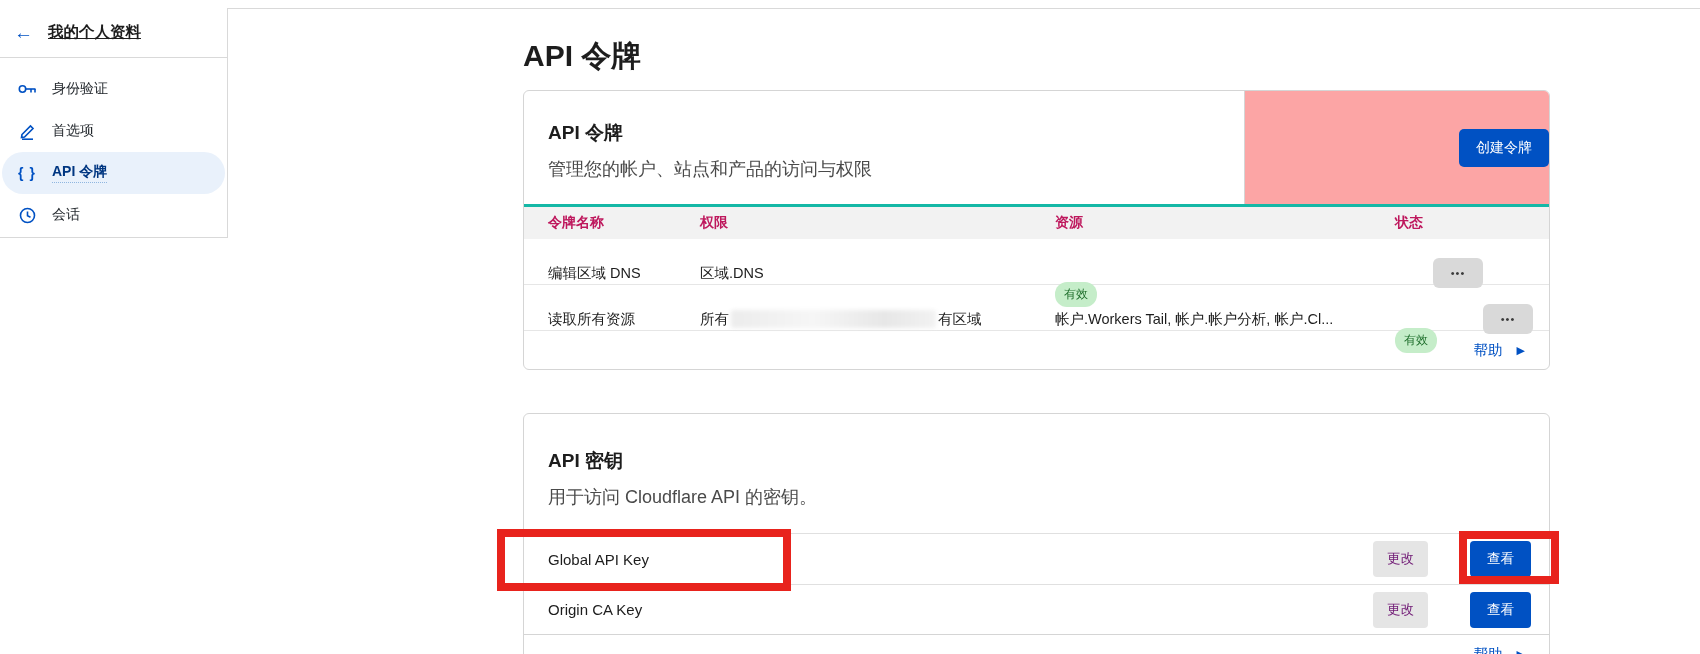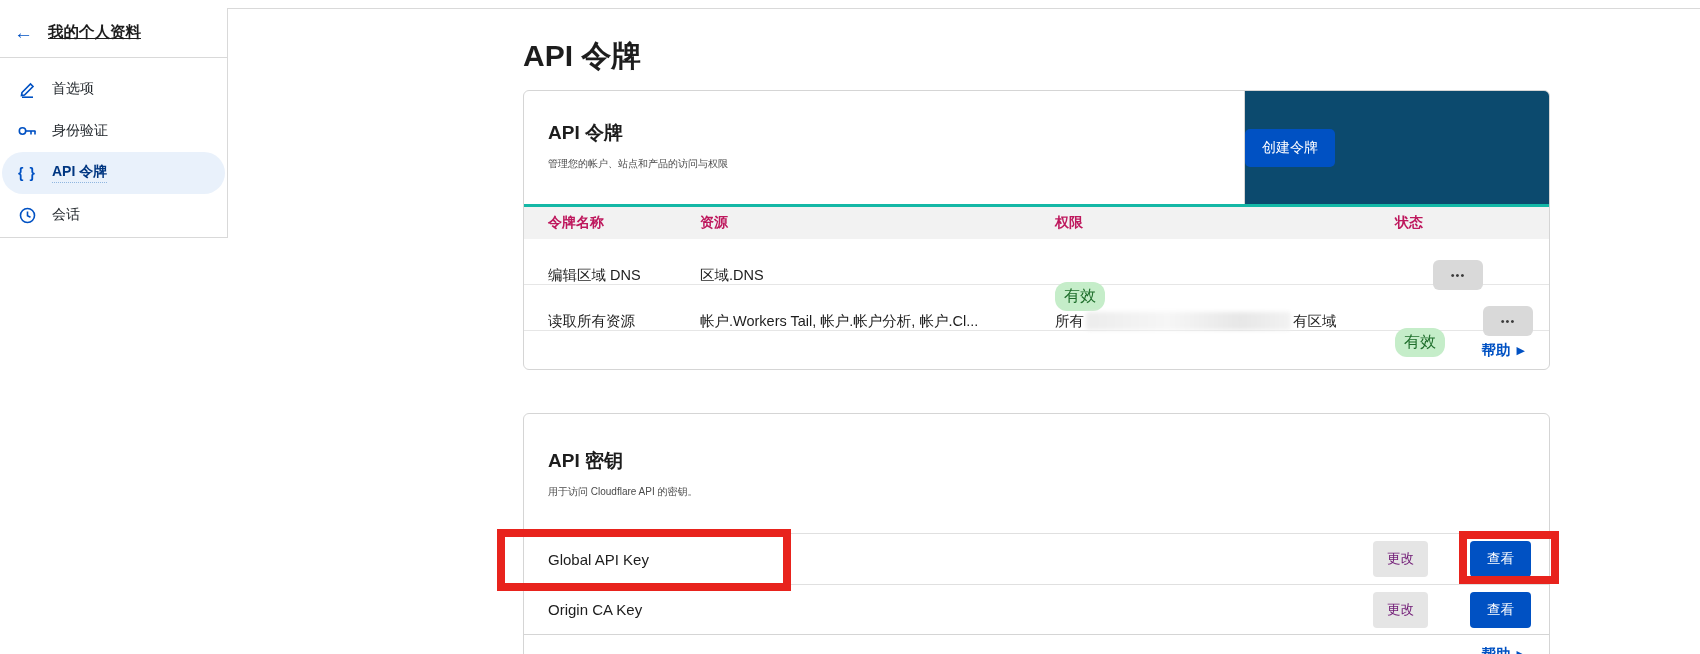--- a/index.html
+++ b/index.html
@@ -54,24 +54,24 @@
   }
   .card {
     position: absolute; left: 523px; width: 1027px;
     border: 1px solid #d5d5d5; border-radius: 6px; background: #fff;
   }
   .token-card { top: 90px; height: 280px; overflow: hidden; }
   .keys-card  { top: 413px; height: 300px; overflow: hidden; }
   .card-header { display: flex; height: 113px; }
   .card-header-left { flex: 1; padding: 29px 24px 0 24px; }
   .card-title { font-size: 19px; font-weight: bold; color: #1d1d1d; }
-  .card-desc  { font-size: 10px; color: #4a4a4a; margin-top: 11px; }
+  .card-desc  { font-size: 18px; color: #4a4a4a; margin-top: 11px; }
   .card-header-right {
-    width: 305px; background: #0c4a6e; border-left: 1px solid #d5d5d5;
-    display: flex; align-items: center; justify-content: flex-start;
+    width: 305px; background: #fca5a5; border-left: 1px solid #d5d5d5;
+    display: flex; align-items: center; justify-content: flex-end;
   }
   .btn-primary {
     background: #0051c3; color: #ffffff; border: none; border-radius: 5px;
     font-size: 14px; padding: 10px 17px; cursor: pointer;
     font-family: inherit;
   }
   
   .tk-grid {
     display: grid;
     grid-template-columns: 152px 355px 340px 88px 1fr;
@@ -82,41 +82,41 @@
     height: 35px; background: #f2f2f2; border-top: 3px solid #14b8a6;
     font-size: 14px; font-weight: bold; color: #be185d;
   }
   .trow {
     height: 46px; border-bottom: 1px solid #e6e6e6;
     font-size: 14.5px; color: #1d1d1d;
   }
   .cell-actions { justify-self: end; }
   .status-badge {
     display: inline-block; background: #c5edc9; color: #1f6f2c;
-    font-size: 16px; padding: 4px 9px; border-radius: 12px; margin-top: 43px;
+    font-size: 12px; padding: 4px 9px; border-radius: 12px; margin-top: 43px;
   }
   .dots-btn {
     width: 50px; height: 30px; background: #d9d9d9; border: none;
     border-radius: 6px; cursor: pointer; color: #3c3c3c;
     font-size: 11px; letter-spacing: 1px; line-height: 30px; text-align: center;
     font-family: inherit;
   }
   .redacted {
     display: inline-block; width: 205px; height: 18px;
     background: linear-gradient(90deg,#ececec 0%,#f6f6f6 40%,#e7e7e7 75%,#f2f2f2 100%);
     filter: blur(2px); border-radius: 2px;
     vertical-align: -4px; margin: 0 2px;
   }
   .card-footer {
     height: 39px; display: flex; align-items: center; justify-content: flex-end;
     padding-right: 24px;
   }
   .help-link {
-    color: #0051c3; font-size: 14.5px; font-weight: bold;
-    text-decoration: none; display: flex; align-items: center; gap: 6px;
+    color: #0051c3; font-size: 14.5px; font-weight: normal;
+    text-decoration: none; display: flex; align-items: center; gap: 14px;
     cursor: pointer;
   }
   .help-arrow { font-size: 11px; }
   
   .keys-head { padding: 34px 24px 0 24px; height: 119px; }
   .key-row {
     height: 51px; display: flex; align-items: center;
     border-top: 1px solid #e0e0e0;
     padding: 0 18px 0 24px;
     font-size: 15px; color: #1d1d1d; gap: 32px;
@@ -146,40 +146,40 @@
 <body>
 
 <div class="topline"></div>
 
 <aside class="sidebar">
   <div class="sidebar-header">
     <span class="back-icon">←</span>
     <span class="sidebar-title">我的个人资料</span>
   </div>
   <nav class="sidebar-nav">
-    <div class="nav-item">
-      <span class="nav-icon">
-        <svg width="17" height="17" viewBox="0 0 17 17" fill="none" stroke="#0051c3" stroke-width="1.6">
-          <path d="M3 11.5 L11.5 3 L14 5.5 L5.5 14 L2.5 14.5 Z"></path>
-          <line x1="3" y1="16.2" x2="14" y2="16.2"></line>
-        </svg>
-      </span>
-      <span class="nav-label">首选项</span>
-    </div>
     <div class="nav-item">
       <span class="nav-icon">
         <svg width="19" height="12" viewBox="0 0 19 12" fill="none" stroke="#0051c3" stroke-width="1.6">
           <circle cx="4.5" cy="6" r="3.2"></circle>
           <line x1="7.7" y1="6" x2="17.5" y2="6"></line>
           <line x1="13" y1="6" x2="13" y2="9.5"></line>
           <line x1="17" y1="6" x2="17" y2="9.5"></line>
         </svg>
       </span>
       <span class="nav-label">身份验证</span>
     </div>
+    <div class="nav-item">
+      <span class="nav-icon">
+        <svg width="17" height="17" viewBox="0 0 17 17" fill="none" stroke="#0051c3" stroke-width="1.6">
+          <path d="M3 11.5 L11.5 3 L14 5.5 L5.5 14 L2.5 14.5 Z"></path>
+          <line x1="3" y1="16.2" x2="14" y2="16.2"></line>
+        </svg>
+      </span>
+      <span class="nav-label">首选项</span>
+    </div>
     <div class="nav-item selected">
       <span class="nav-icon braces-glyph">{ }</span>
       <span class="nav-label">API 令牌</span>
     </div>
     <div class="nav-item">
       <span class="nav-icon">
         <svg width="17" height="17" viewBox="0 0 17 17" fill="none" stroke="#0051c3" stroke-width="1.6">
           <circle cx="8.5" cy="8.5" r="7"></circle>
           <polyline points="8.5,4.5 8.5,8.8 11.5,10.2"></polyline>
         </svg>
@@ -197,37 +197,37 @@
       <div class="card-title">API 令牌</div>
       <div class="card-desc">管理您的帐户、站点和产品的访问与权限</div>
     </div>
     <div class="card-header-right">
       <button class="btn-primary">创建令牌</button>
     </div>
   </div>
 
   <div class="tk-grid thead">
     <div>令牌名称</div>
+    <div>权限</div>
     <div>资源</div>
-    <div>权限</div>
     <div>状态</div>
     <div></div>
   </div>
 
   <div class="tk-grid trow">
     <div>编辑区域 DNS</div>
     <div>区域.DNS</div>
     <div><span class="status-badge">有效</span></div>
     <div class="cell-actions"><button class="dots-btn">•••</button></div>
   </div>
 
   <div class="tk-grid trow">
     <div>读取所有资源</div>
+    <div><span>所有</span><span class="redacted"></span><span>有区域</span></div>
     <div>帐户.Workers Tail, 帐户.帐户分析, 帐户.Cl...</div>
-    <div><span>所有</span><span class="redacted"></span><span>有区域</span></div>
     <div><span class="status-badge">有效</span></div>
     <div class="cell-actions"><button class="dots-btn">•••</button></div>
   </div>
 
   <div class="card-footer">
     <a class="help-link">
       <span>帮助</span>
       <span class="help-arrow">▶</span>
     </a>
   </div>

